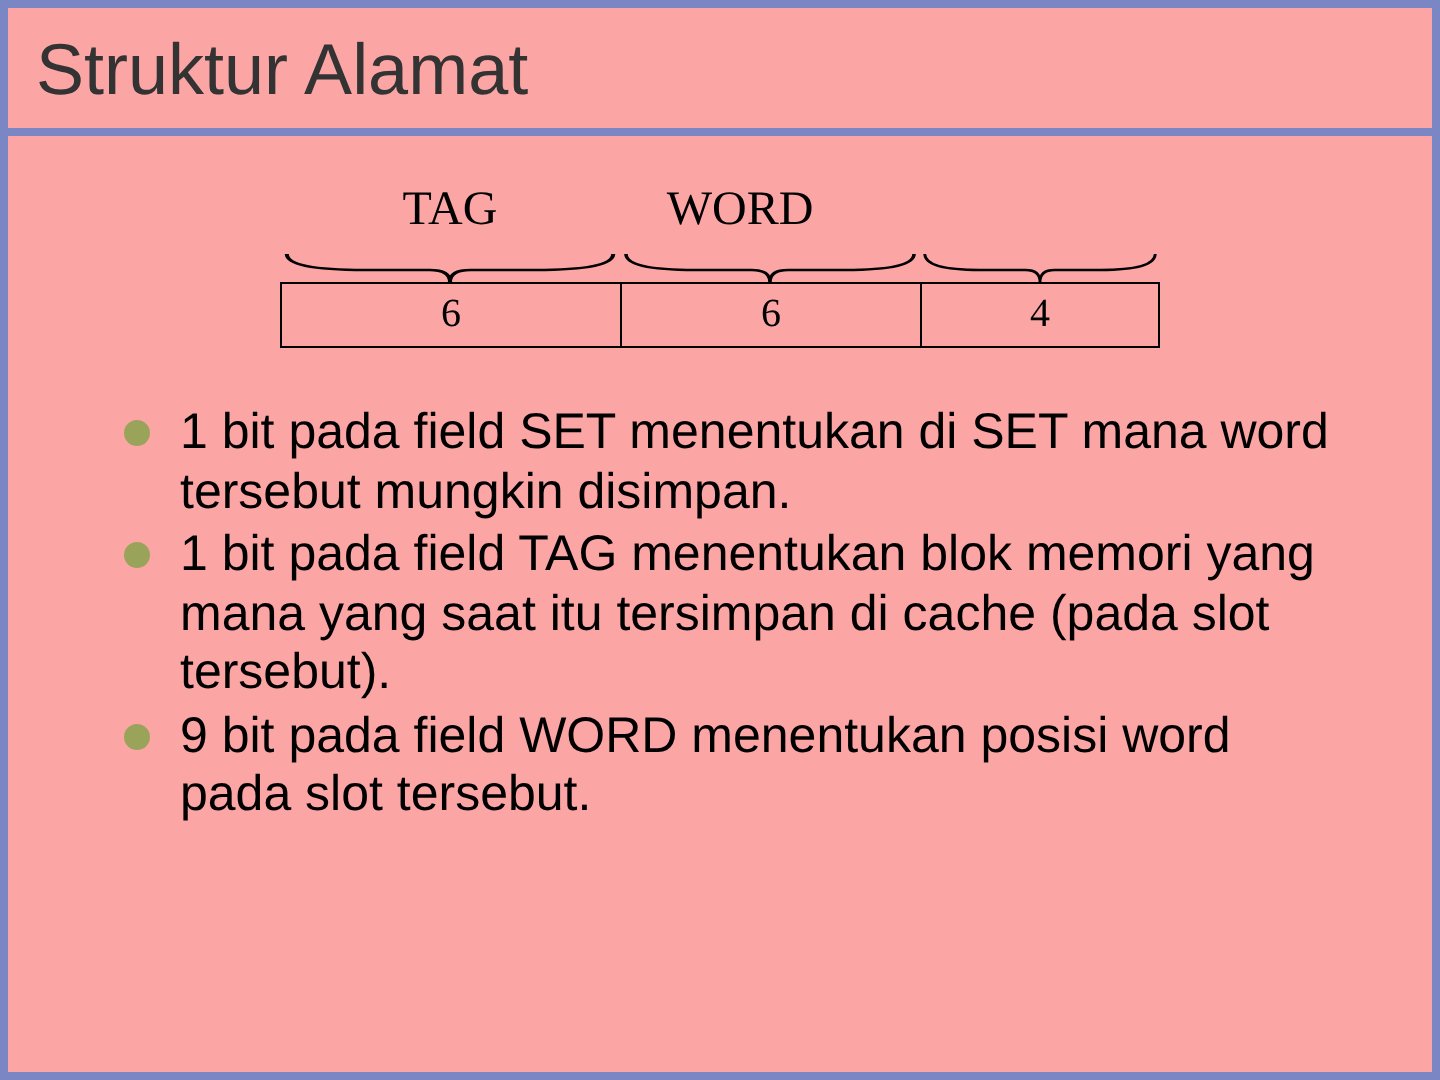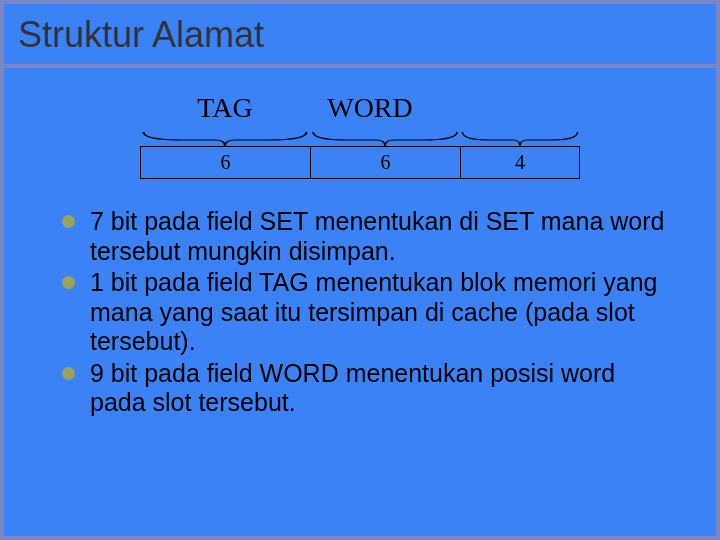--- a/index.html
+++ b/index.html
@@ -1,21 +1,21 @@
 <!DOCTYPE html>
 <html><head>
 <meta charset="utf-8">
 <style>
   * { margin: 0; padding: 0; box-sizing: border-box; }
   html, body { width: 720px; height: 540px; font-family: Arial, Helvetica, sans-serif; background: #fff; }
   .slide {
     width: 720px; height: 540px;
     border: 4px solid #7b86c4;
     position: relative;
-    background: #3b82f6;
+    background: #fca5a5;
   }
   .titlebar {
     border-bottom: 4px solid #7b86c4;
     padding: 10px 14px 8px 14px;
   }
   .title {
     font-size: 36px;
     color: #333;
     font-weight: normal;
   }
@@ -25,21 +25,21 @@
   .diagram {
     margin: 6px auto 28px auto;
     width: 440px;
   }
   .labels, .values {
     display: flex;
     font-family: "Times New Roman", Times, serif;
   }
   .labels > div {
     text-align: center;
-    font-size: 28px;
+    font-size: 24px;
     padding-bottom: 6px;
   }
   .lbl-tag  { width: 170px; }
   .lbl-set  { width: 150px; }
   .lbl-word { width: 120px; }
   .brace-row { display: flex; height: 16px; }
   .brace {
     position: relative;
     height: 16px;
   }
@@ -113,21 +113,21 @@
       <div class="values">
         <div class="v-tag">6</div>
         <div class="v-set">6</div>
         <div class="v-word">4</div>
       </div>
     </div>
 
     <ul class="bullets">
       <li>
         <span class="dot"></span>
-        <span>7 bit pada field SET menentukan di SET mana word tersebut mungkin disimpan.</span>
+        <span>1 bit pada field SET menentukan di SET mana word tersebut mungkin disimpan.</span>
       </li>
       <li>
         <span class="dot"></span>
         <span>1 bit pada field TAG menentukan blok memori yang mana yang saat itu tersimpan di cache (pada slot tersebut).</span>
       </li>
       <li>
         <span class="dot"></span>
         <span>9 bit pada field WORD menentukan posisi word pada slot tersebut.</span>
       </li>
     </ul>

